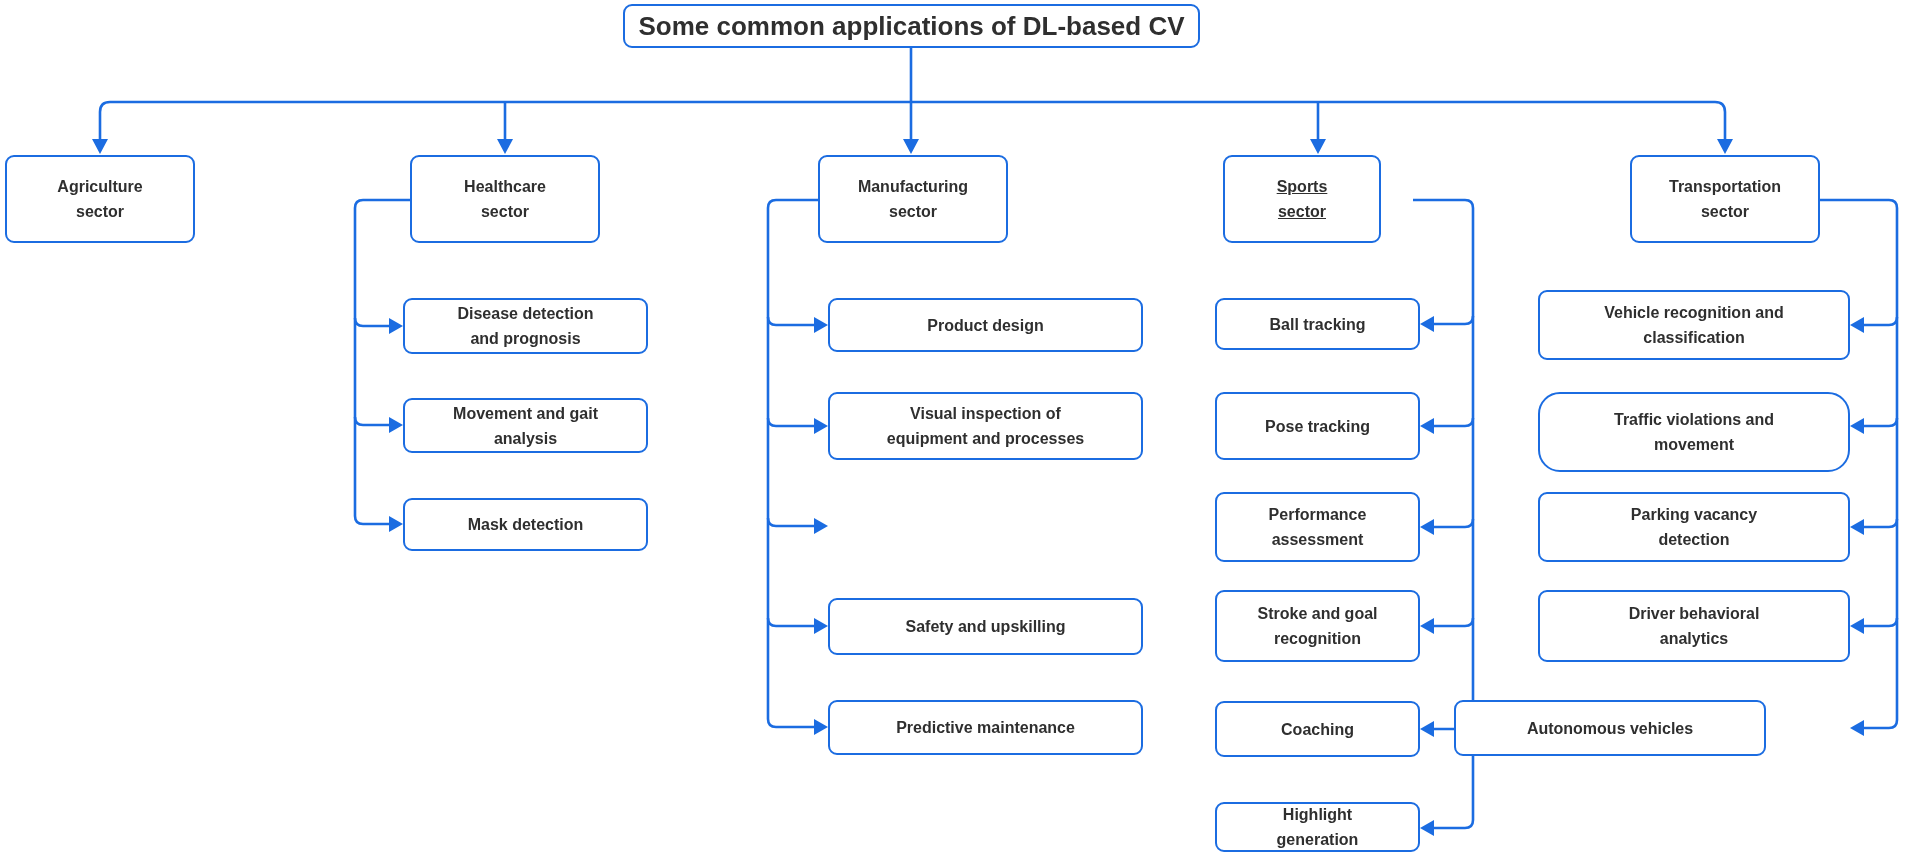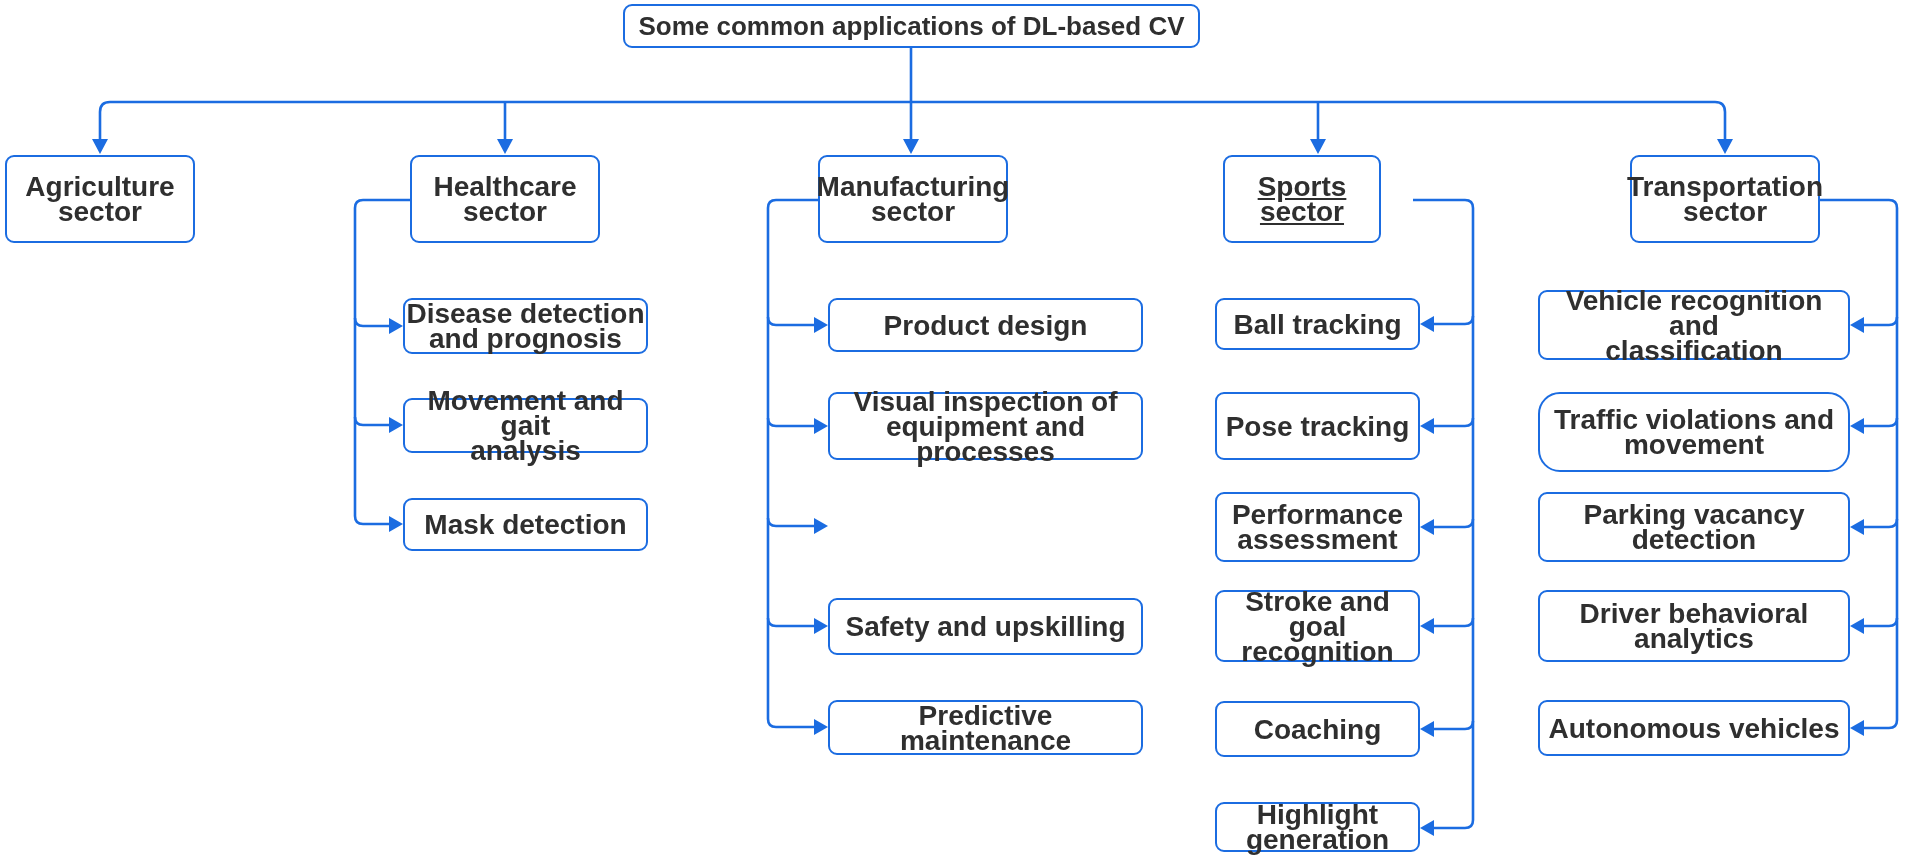--- a/index.html
+++ b/index.html
@@ -25,21 +25,21 @@
   .node{
     position:absolute;z-index:1;
     box-sizing:border-box;
     display:flex;align-items:center;justify-content:center;
     text-align:center;
     background:var(--fill,#ffffff);
     border:2.6px solid var(--line,#1b6ce1);
     border-radius:9px;
     color:var(--text,#2f2f2f);
     font-weight:bold;
-    font-size:28px;
+    font-size:16px;
     line-height:25px;
     white-space:pre-line;
   }
   .node.title{font-size:26px;}
 </style>
 </head>
 <body>
 
 <div class="canvas" style="--line: #1b6ce1; --text: #2f2f2f; --fill: #ffffff; --bg: #ffffff;">
 
@@ -144,15 +144,15 @@
 generation</div>
 
   <div class="node" style="left:1538px;top:290px;width:312px;height:70px;">Vehicle recognition and
 classification</div>
   <div class="node" style="left:1538px;top:392px;width:312px;height:80px;border-radius:22px;">Traffic violations and
 movement</div>
   <div class="node" style="left:1538px;top:492px;width:312px;height:70px;">Parking vacancy
 detection</div>
   <div class="node" style="left:1538px;top:590px;width:312px;height:72px;">Driver behavioral
 analytics</div>
-  <div class="node" style="left:1538px;top:700px;width:312px;height:56px;">Autonomous vehicles</div>
+  <div class="node" style="left:1454px;top:700px;width:312px;height:56px;">Autonomous vehicles</div>
 
 </div>
 
 </body></html>

